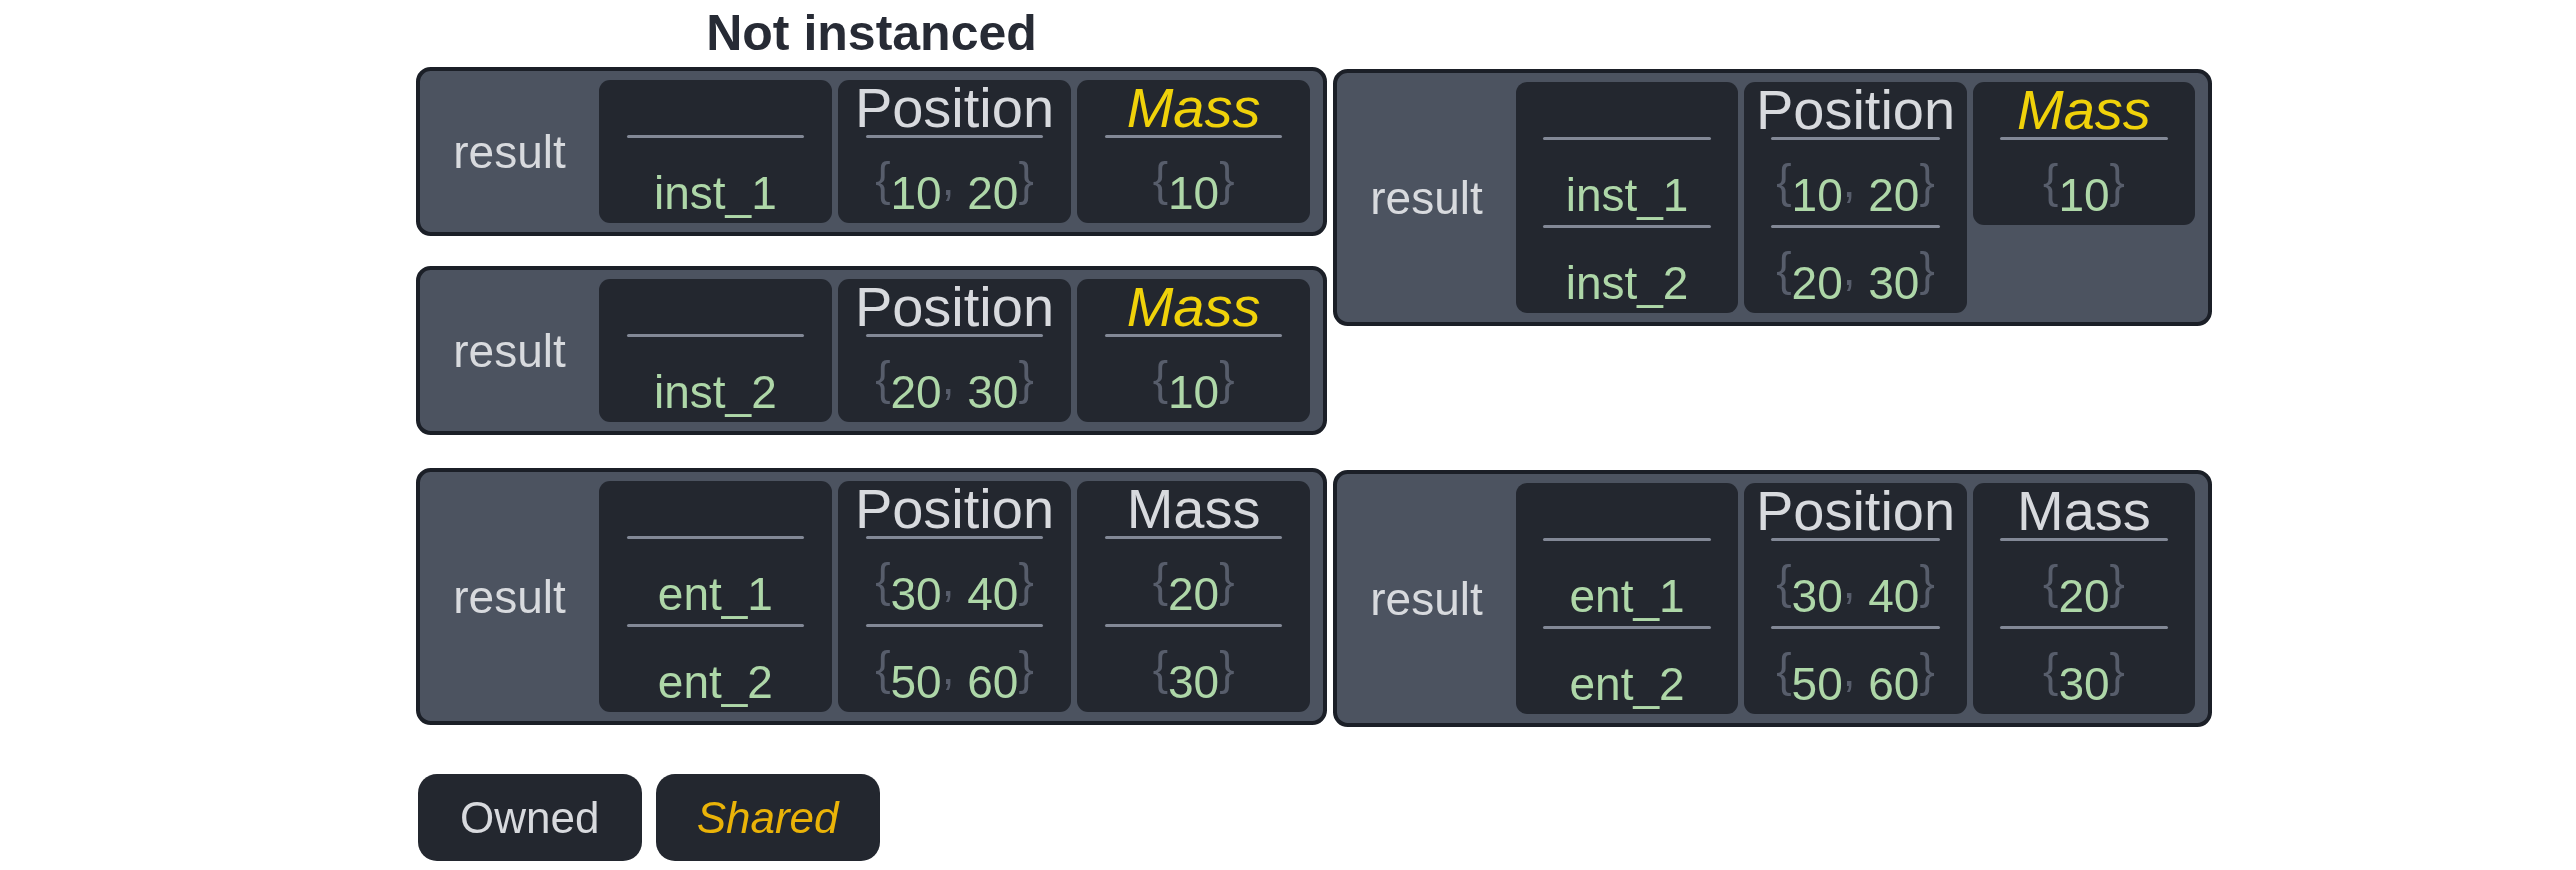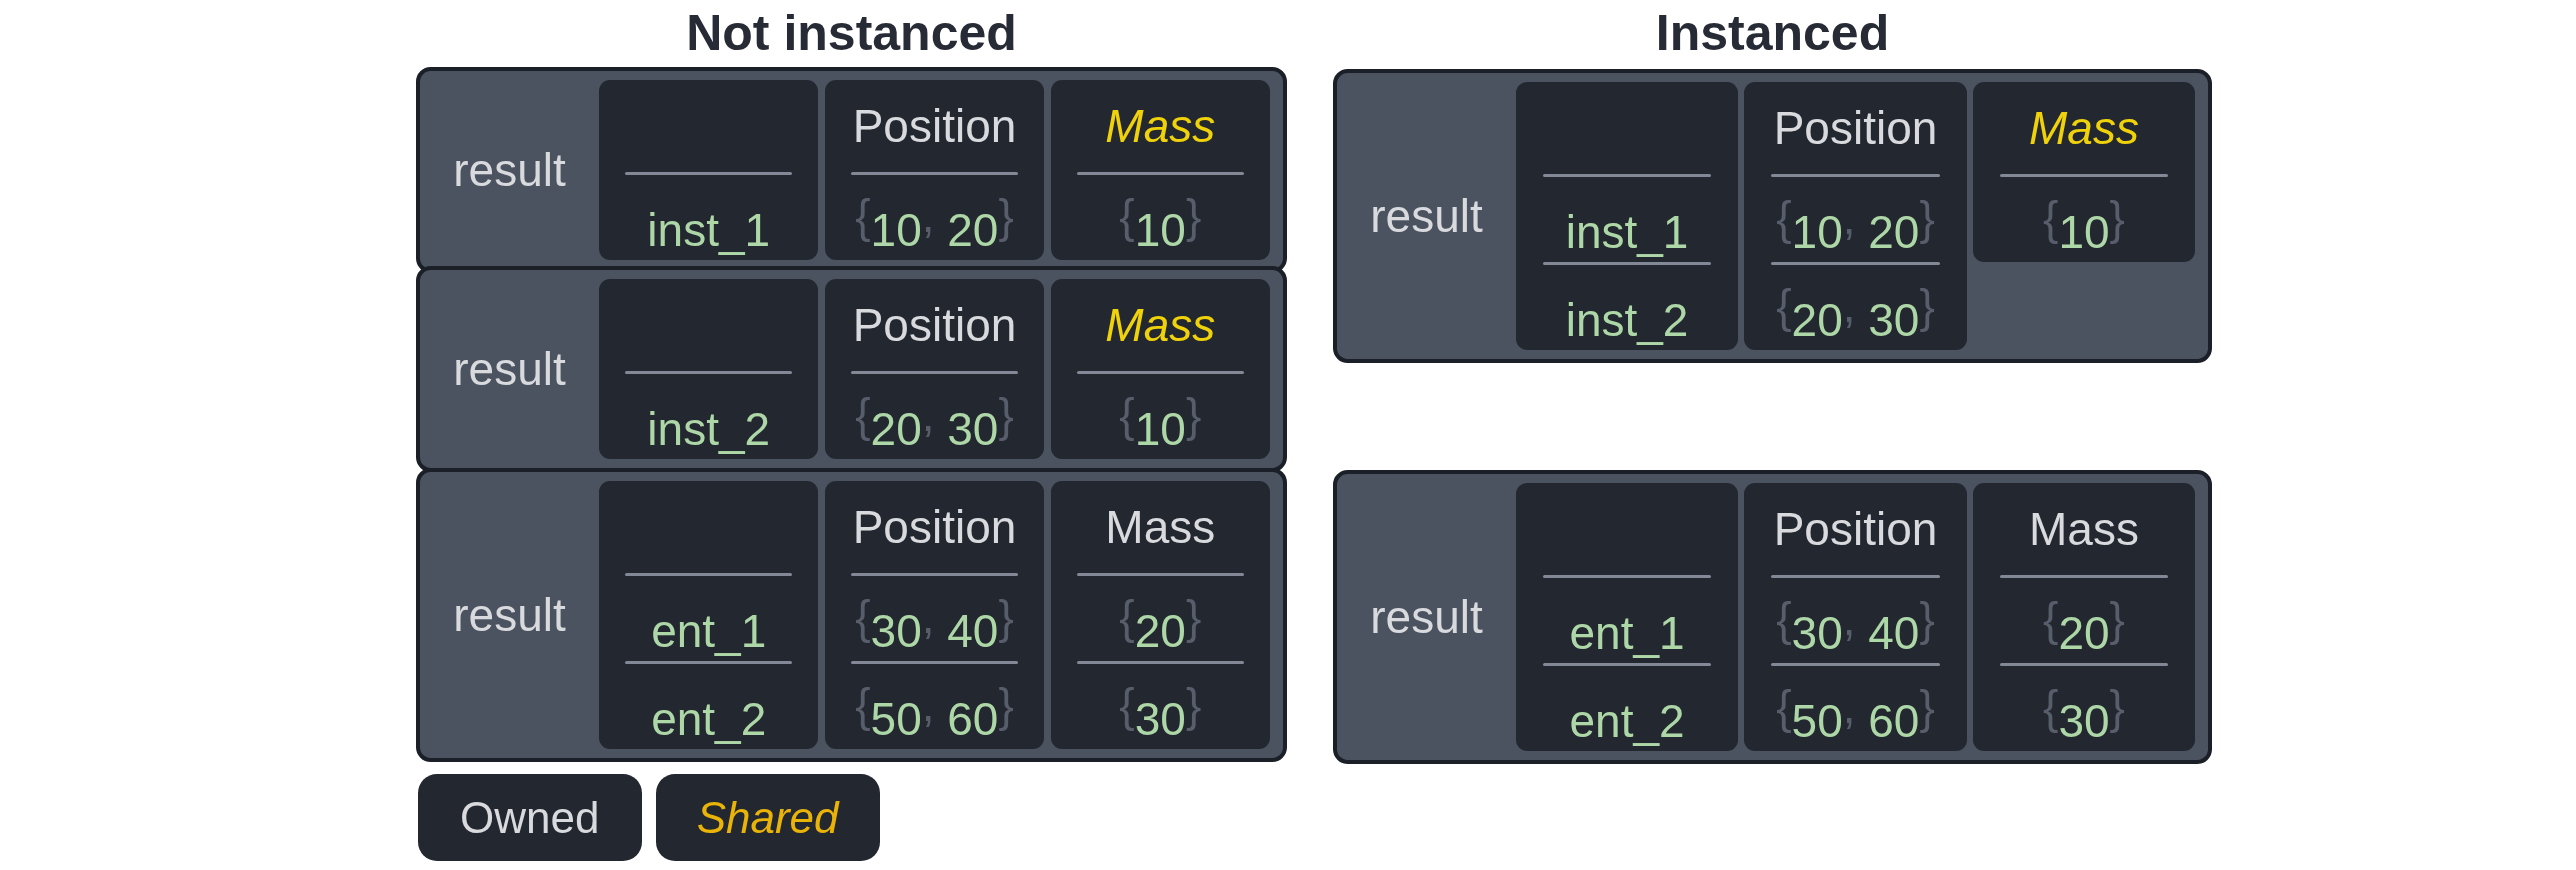--- a/index.html
+++ b/index.html
@@ -1,21 +1,21 @@
 <!DOCTYPE html>
 <html style="font-size:14.7px"><head>
 <meta charset="utf-8">
 <style>
   html,body{margin:0;padding:0;}
   body{
     width:2576px;height:870px;position:relative;background:#ffffff;
     font-family:"Liberation Sans", sans-serif;overflow:hidden;
   }
   .section{position:absolute;top:0;height:870px;}
-  #sec-left{left:416px;width:871px;}
+  #sec-left{left:416px;width:871px;padding-left:40px;}
   #sec-right{left:1333px;width:879px;}
   .sec-title{
     position:absolute;top:5.5px;left:0;width:100%;text-align:center;
     font-size:50px;font-weight:bold;color:#272b35;line-height:55px;
   }
   .tbl{
     position:absolute;left:0;right:0;box-sizing:border-box;
     background:#4c5360;border:4.6px solid #1b1f27;border-radius:14.7px;
     display:flex;align-items:stretch;padding:9.2px 13px 9.2px 0;
   }
@@ -24,22 +24,22 @@
   .row-label{
     flex:0 0 179px;display:flex;align-items:center;justify-content:center;
     font-size:46px;color:#d8dade;
   }
   .cells{flex:1;display:flex;gap:6.4px;align-items:flex-start;}
   .cell{
     flex:1;background:#23272f;border-radius:11px;overflow:hidden;
     display:flex;flex-direction:column;
   }
   .hdr{
-    height:92px;display:flex;align-items:center;justify-content:center;
-    font-size:46px;color:#d8dade;
+    height:55px;display:flex;align-items:center;justify-content:center;
+    font-size:56px;color:#d8dade;
   }
   .hdr.shared{color:#f0d20a;font-style:italic;}
   .rw{
     height:88px;position:relative;display:flex;align-items:center;
     justify-content:center;font-size:46px;white-space:pre;
   }
   .rw::before{
     content:"";position:absolute;top:0;left:12%;width:76%;height:2.8px;
     background:#828896;border-radius:1.8px;
   }
@@ -144,21 +144,20 @@
     <div class="legend-box">
       <span class="owned">Owned</span>
     </div>
     <div class="legend-box">
       <span class="shared">Shared</span>
     </div>
   </div>
 </div>
 
 <div class="section" id="sec-right">
-  <div class="sec-title">Instanced</div>
 
   <div class="tbl" id="rt1">
     <div class="row-label">result</div>
     <div class="cells">
       <div class="cell">
         <div class="hdr"></div>
         <div class="rw">
           <span class="val">inst_1</span>
         </div>
         <div class="rw">

